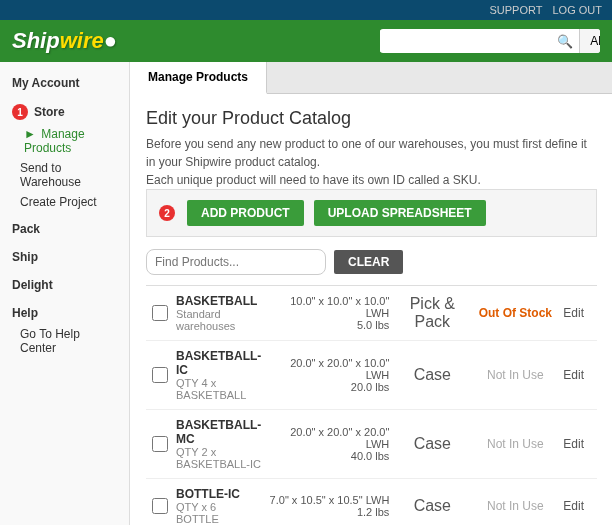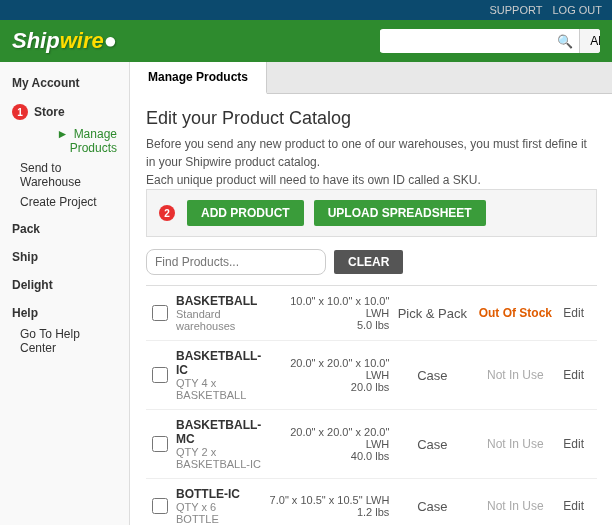--- a/index.html
+++ b/index.html
@@ -109,21 +109,20 @@
       font-weight: bold;
     }
     .sidebar-item {
       padding: 3px 12px 3px 20px;
       font-size: 12px;
       color: #333;
       cursor: pointer;
     }
     .sidebar-item.active {
       color: #2e8b2e;
-      text-align: right;
     }
     .sidebar-item.sub {
       padding-left: 24px;
     }
     .sidebar-item .arrow {
       color: #2e8b2e;
       margin-right: 2px;
     }
 
     
@@ -257,21 +256,21 @@
       color: #888;
     }
     .prod-dims {
       font-size: 11px;
       color: #555;
       width: 120px;
       flex: 0 0 120px;
       text-align: right;
     }
     .prod-type {
-      font-size: 13px;
+      font-size: 16px;
       color: #555;
       width: 70px;
       flex: 0 0 70px;
       text-align: center;
     }
     .prod-status {
       width: 80px;
       flex: 0 0 80px;
       text-align: center;
       font-size: 12px;

